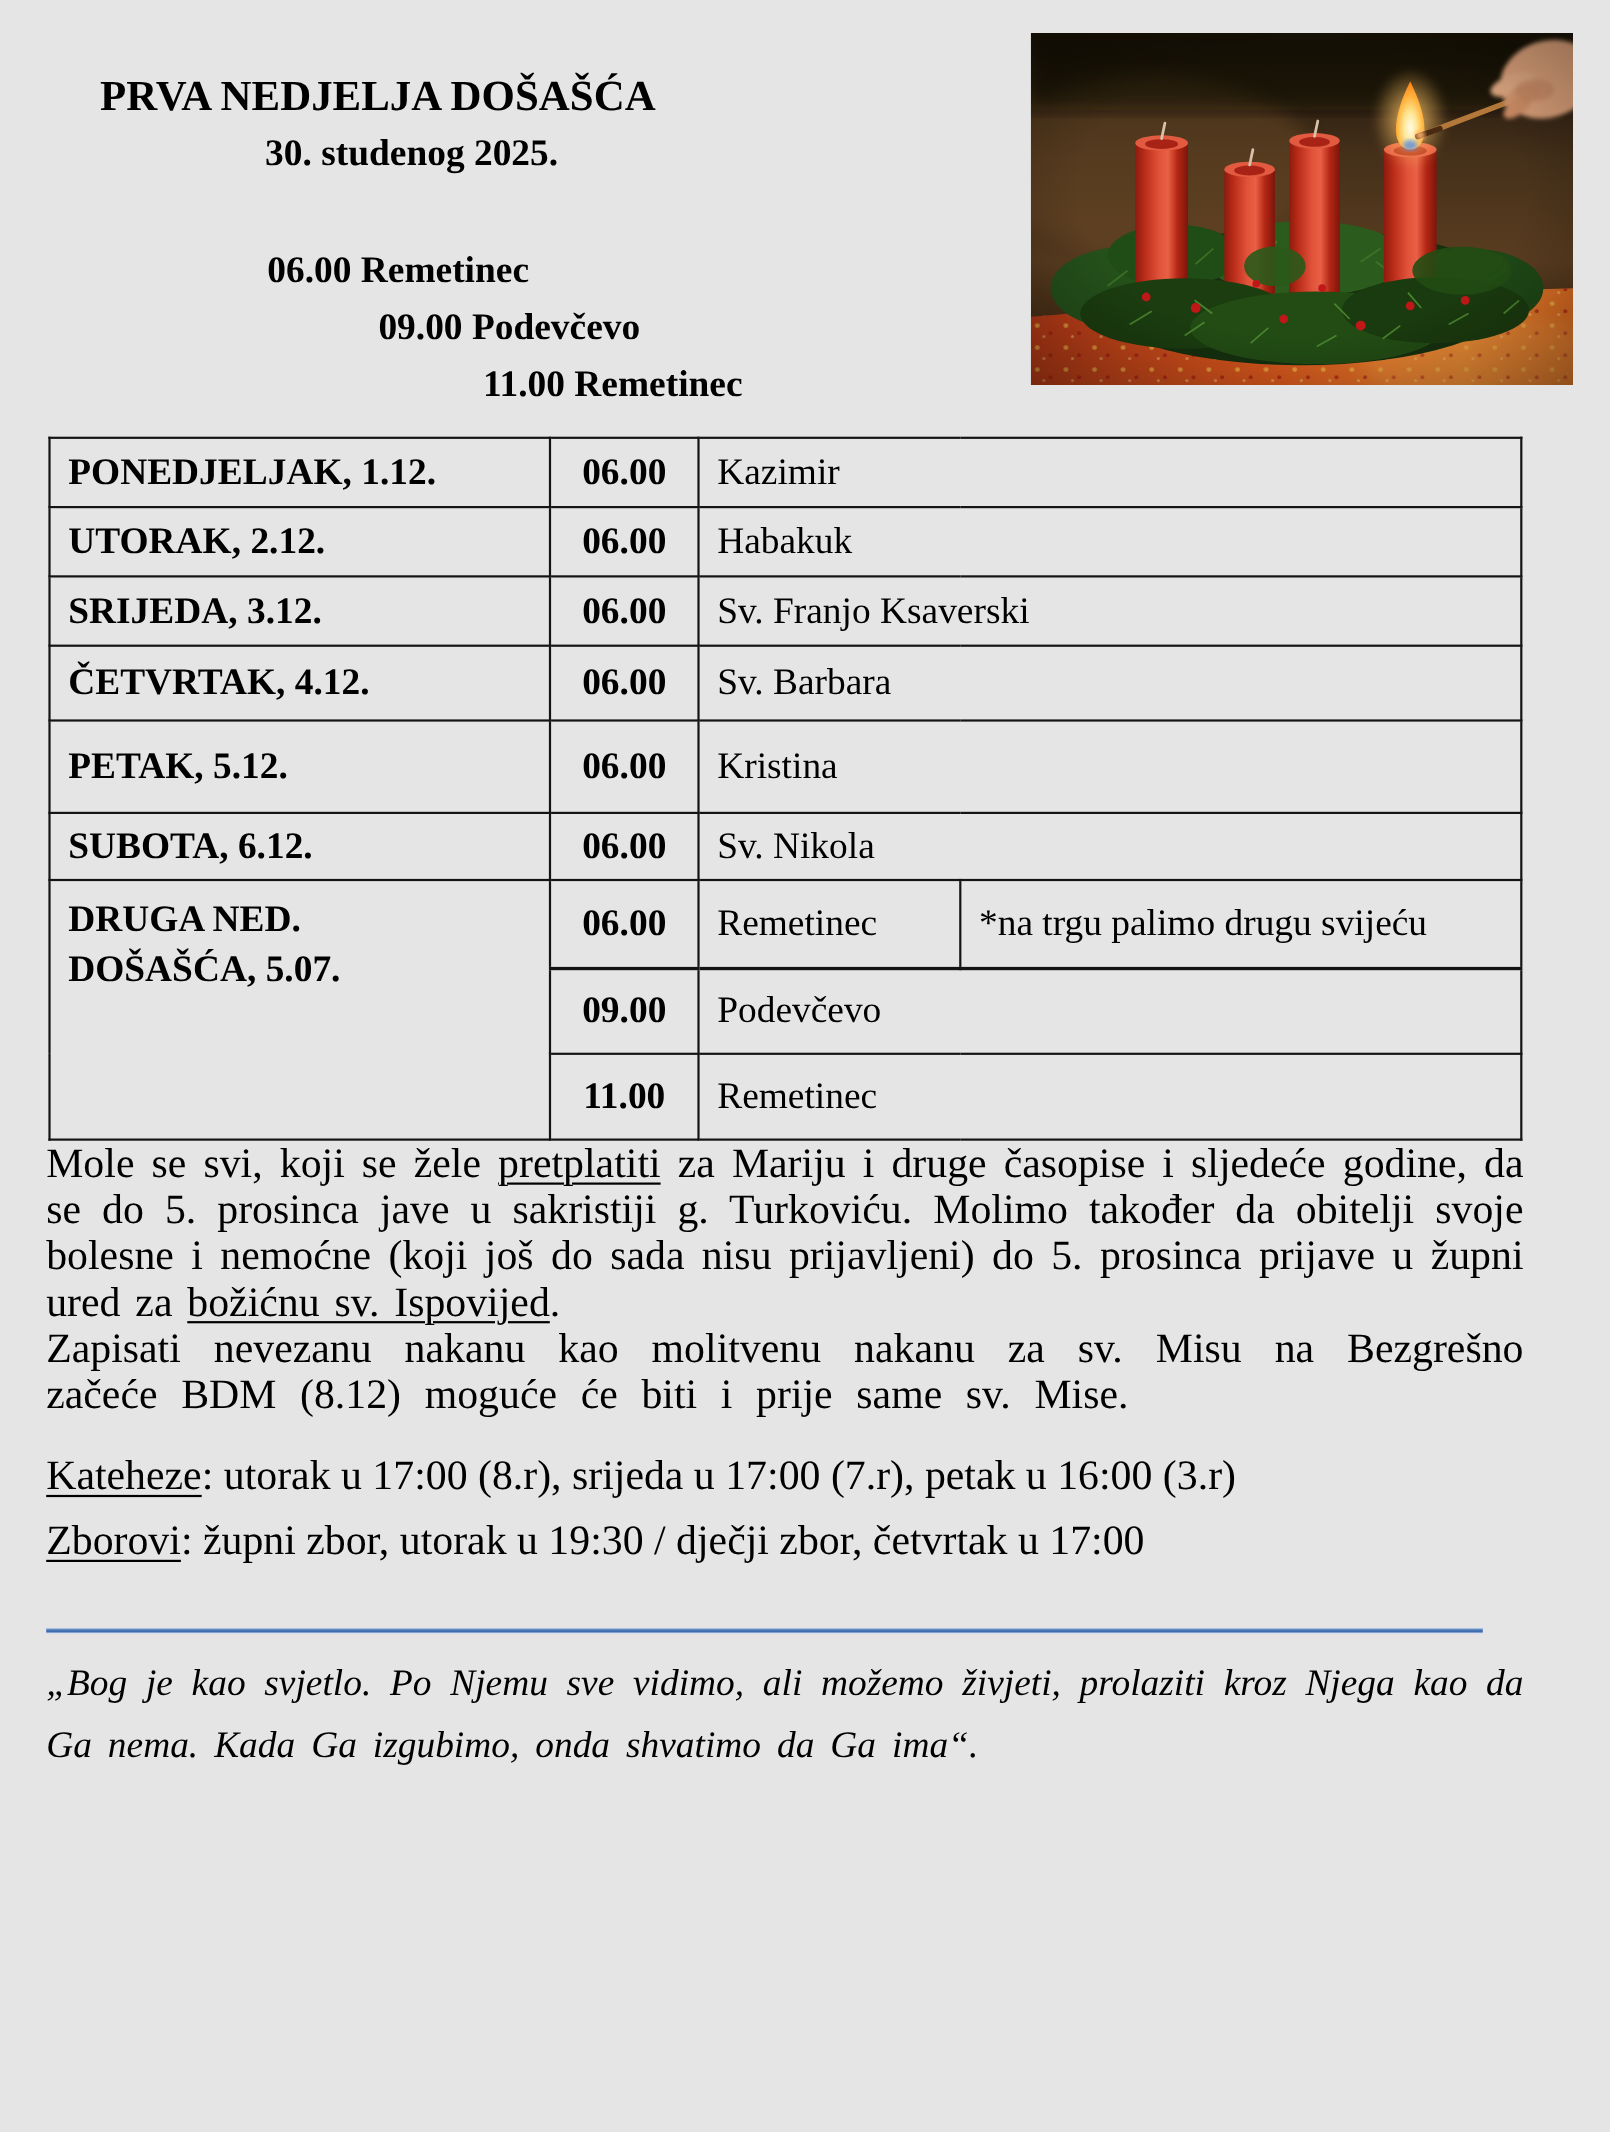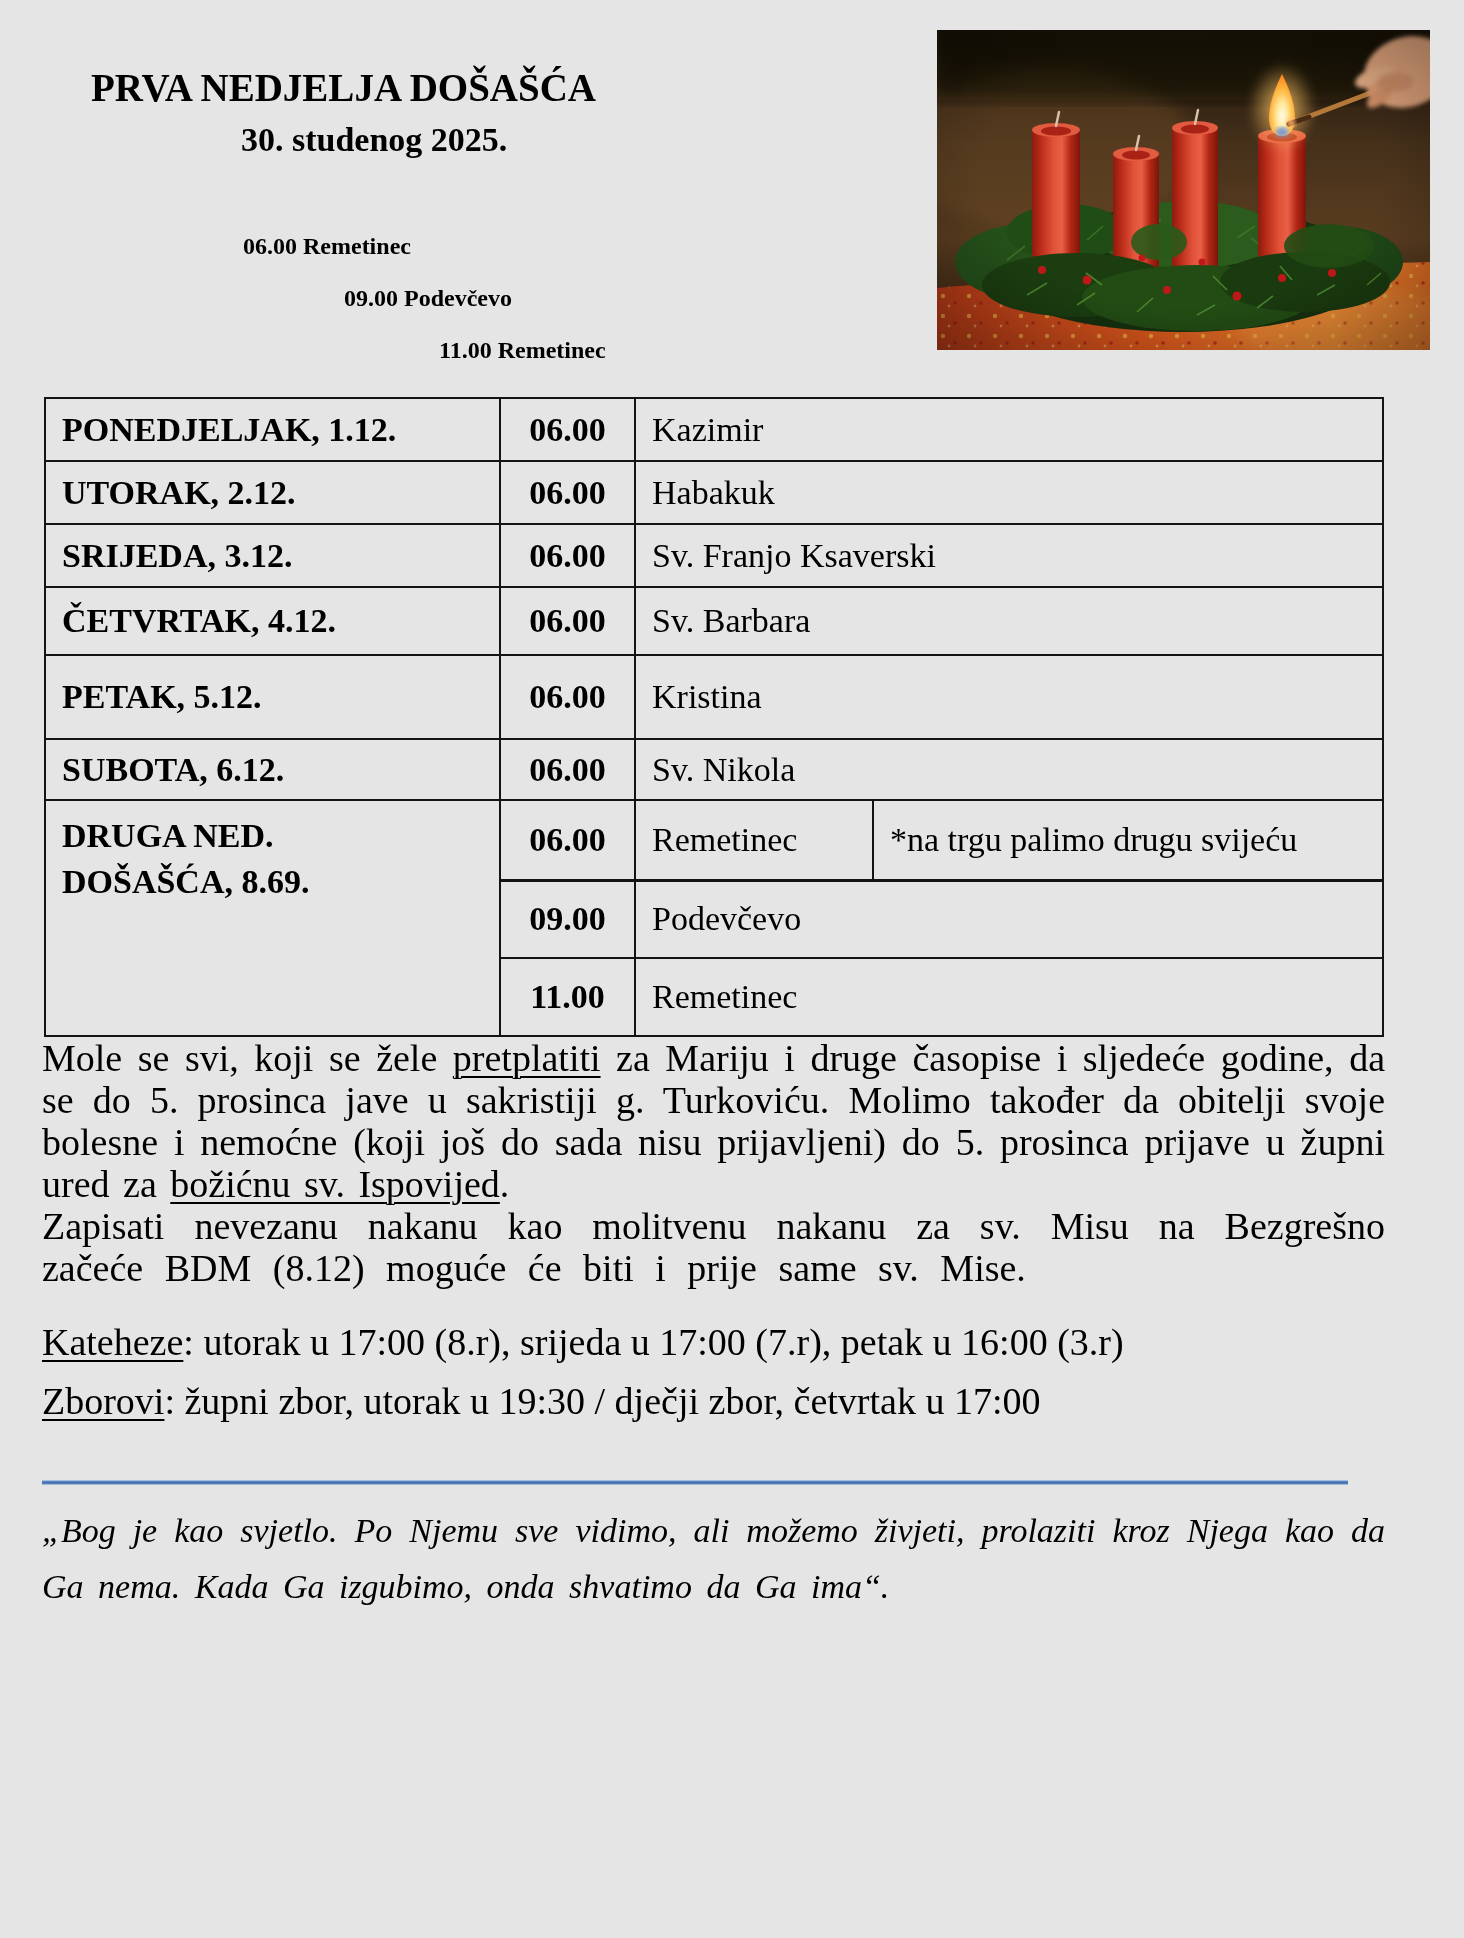--- a/index.html
+++ b/index.html
@@ -7,21 +7,21 @@
     position:relative;
     width:1464px;height:1938px;
     background:#e5e5e5;
     font-family:"Liberation Serif","DejaVu Serif",serif;
     color:#000;
     overflow:hidden;
   }
   
   .doc-title{margin:64px 0 0 91px;font-size:39px;font-weight:bold;line-height:48px;}
   .doc-date{margin:4px 0 0 241px;font-size:34px;font-weight:bold;line-height:48px;}
-  .mass-line{font-size:24px;font-weight:bold;line-height:52px;}
+  .mass-line{font-size:34px;font-weight:bold;line-height:52px;}
   .mass-1{margin:56px 0 0 243px;}
   .mass-2{margin:0 0 0 344px;}
   .mass-3{margin:0 0 0 439px;}
   
   .photo{position:absolute;left:937px;top:30px;width:493px;height:320px;overflow:hidden;}
   
   .mass-table{
     margin:21px 0 0 44px;
     border-collapse:collapse;
     table-layout:fixed;
@@ -269,21 +269,21 @@
         <td class="name" colspan="2">Kristina</td>
       </tr>
       <tr class="h61">
         <td class="day">SUBOTA, 6.12.</td>
         <td class="time">06.00</td>
         <td class="name" colspan="2">Sv. Nikola</td>
       </tr>
       <tr class="h80">
         <td class="day sunday" rowspan="3">
           <span class="dayline">DRUGA NED.</span>
-          <span class="dayline">DOŠAŠĆA, 8.69.</span>
+          <span class="dayline">DOŠAŠĆA, 5.07.</span>
         </td>
         <td class="time">06.00</td>
         <td class="name">Remetinec</td>
         <td class="note">*na trgu palimo drugu svijeću</td>
       </tr>
       <tr class="h78 thick-top">
         <td class="time">09.00</td>
         <td class="name" colspan="2">Podevčevo</td>
       </tr>
       <tr class="h78">

